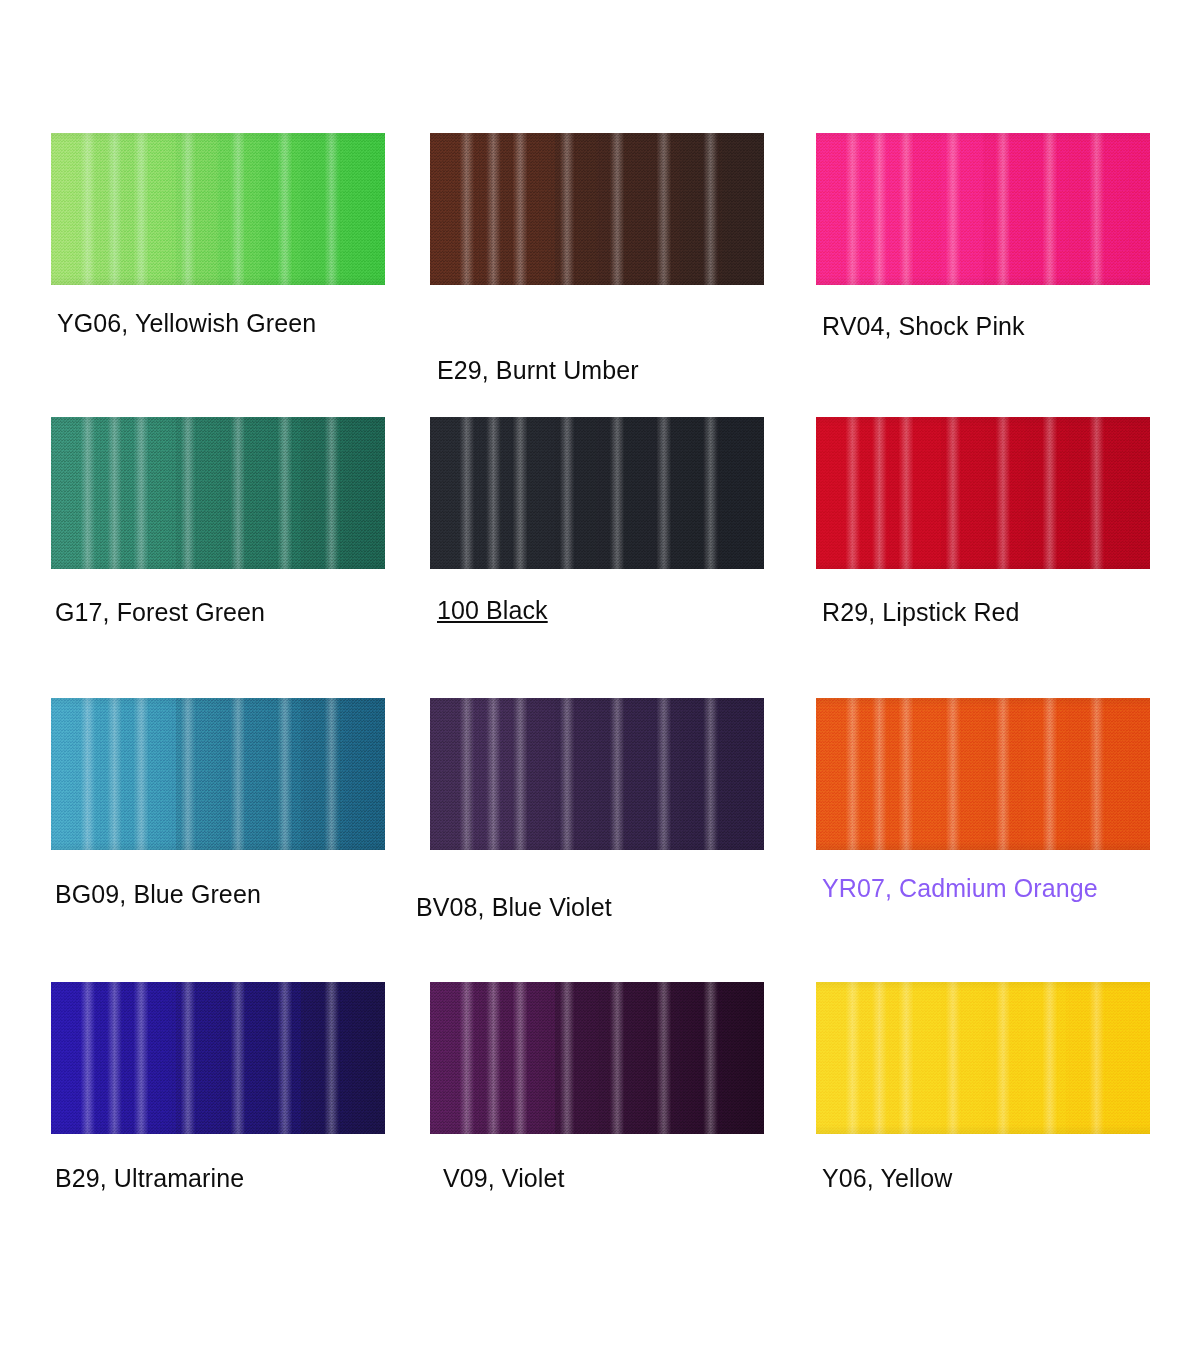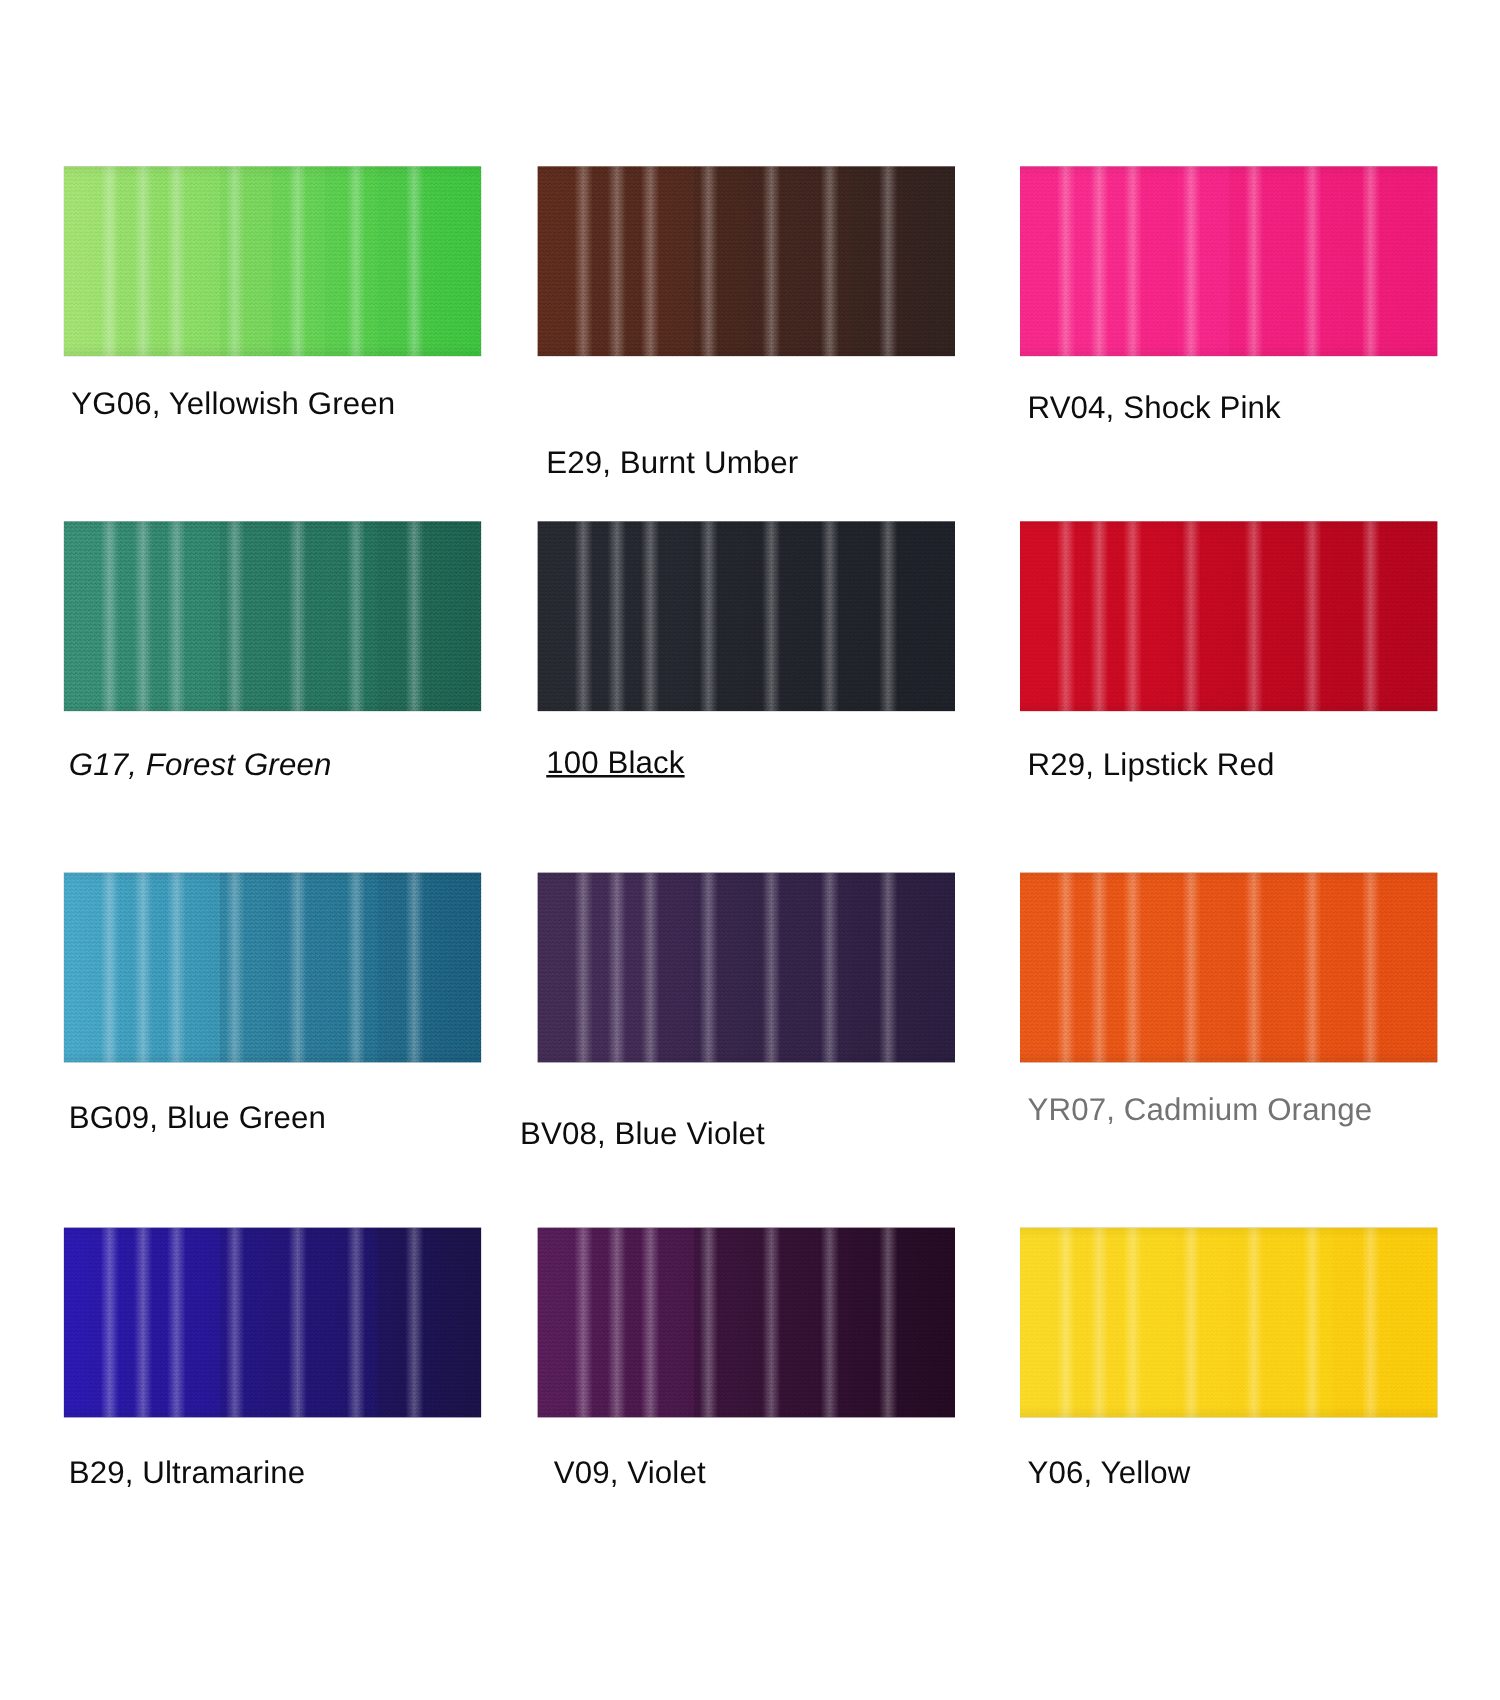--- a/index.html
+++ b/index.html
@@ -146,21 +146,21 @@
     <div class="swatch-label" style="left: 822px; top: 314px; color: rgb(13, 13, 13);">RV04, Shock Pink</div>
     <div class="swatch-cell" style="left: 51px; top: 417px;">
       <div class="swatch-chip">
         <div class="chip-base" style="background: linear-gradient(to right, rgb(83, 167, 145) 0%, rgb(47, 127, 108) 100%);"></div>
         <div class="chip-bands" style="background: linear-gradient(to right, rgb(83, 167, 145) 0%, rgb(83, 167, 145) 12.5%, rgb(78, 163, 141) 12.5%, rgb(78, 163, 141) 25%, rgb(88, 171, 149) 25%, rgb(88, 171, 149) 37.5%, rgb(62, 147, 128) 37.5%, rgb(62, 147, 128) 50%, rgb(59, 143, 124) 50%, rgb(59, 143, 124) 62.5%, rgb(62, 147, 128) 62.5%, rgb(62, 147, 128) 75%, rgb(53, 127, 111) 75%, rgb(53, 127, 111) 87.5%, rgb(47, 122, 106) 87.5%, rgb(47, 122, 106) 100%);"></div>
         <div class="chip-streaks" style="background: linear-gradient(to right, rgba(255, 255, 255, 0) 0%, rgba(255, 255, 255, 0) 8.8%, rgba(255, 255, 255, 0.85) 11%, rgba(255, 255, 255, 0) 13.2%, rgba(255, 255, 255, 0) 16.8%, rgba(255, 255, 255, 0.85) 19%, rgba(255, 255, 255, 0) 21.2%, rgba(255, 255, 255, 0) 24.8%, rgba(255, 255, 255, 0.85) 27%, rgba(255, 255, 255, 0) 29.2%, rgba(255, 255, 255, 0) 38.8%, rgba(255, 255, 255, 0.85) 41%, rgba(255, 255, 255, 0) 43.2%, rgba(255, 255, 255, 0) 53.8%, rgba(255, 255, 255, 0.85) 56%, rgba(255, 255, 255, 0) 58.2%, rgba(255, 255, 255, 0) 67.8%, rgba(255, 255, 255, 0.85) 70%, rgba(255, 255, 255, 0) 72.2%, rgba(255, 255, 255, 0) 81.8%, rgba(255, 255, 255, 0.85) 84%, rgba(255, 255, 255, 0) 86.2%, rgba(255, 255, 255, 0) 100%);"></div>
         <div class="chip-grain"></div>
         <div class="chip-edge"></div>
       </div>
     </div>
-    <div class="swatch-label" style="left: 55px; top: 600px; color: rgb(13, 13, 13); font-style: italic;">G17, Forest Green</div>
+    <div class="swatch-label" style="left: 55px; top: 600px; color: rgb(13, 13, 13);">G17, Forest Green</div>
     <div class="swatch-cell" style="left: 430px; top: 417px;">
       <div class="swatch-chip">
         <div class="chip-base" style="background: linear-gradient(to right, rgb(60, 64, 73) 0%, rgb(48, 52, 61) 100%);"></div>
         <div class="chip-bands" style="background: linear-gradient(to right, rgb(61, 65, 73) 0%, rgb(61, 65, 73) 12.5%, rgb(58, 62, 71) 12.5%, rgb(58, 62, 71) 25%, rgb(61, 65, 73) 25%, rgb(61, 65, 73) 37.5%, rgb(51, 55, 63) 37.5%, rgb(51, 55, 63) 50%, rgb(50, 54, 62) 50%, rgb(50, 54, 62) 62.5%, rgb(51, 55, 63) 62.5%, rgb(51, 55, 63) 75%, rgb(49, 53, 61) 75%, rgb(49, 53, 61) 87.5%, rgb(47, 51, 59) 87.5%, rgb(47, 51, 59) 100%);"></div>
         <div class="chip-streaks" style="background: linear-gradient(to right, rgba(255, 255, 255, 0) 0%, rgba(255, 255, 255, 0) 8.8%, rgba(255, 255, 255, 0.85) 11%, rgba(255, 255, 255, 0) 13.2%, rgba(255, 255, 255, 0) 16.8%, rgba(255, 255, 255, 0.85) 19%, rgba(255, 255, 255, 0) 21.2%, rgba(255, 255, 255, 0) 24.8%, rgba(255, 255, 255, 0.85) 27%, rgba(255, 255, 255, 0) 29.2%, rgba(255, 255, 255, 0) 38.8%, rgba(255, 255, 255, 0.85) 41%, rgba(255, 255, 255, 0) 43.2%, rgba(255, 255, 255, 0) 53.8%, rgba(255, 255, 255, 0.85) 56%, rgba(255, 255, 255, 0) 58.2%, rgba(255, 255, 255, 0) 67.8%, rgba(255, 255, 255, 0.85) 70%, rgba(255, 255, 255, 0) 72.2%, rgba(255, 255, 255, 0) 81.8%, rgba(255, 255, 255, 0.85) 84%, rgba(255, 255, 255, 0) 86.2%, rgba(255, 255, 255, 0) 100%);"></div>
         <div class="chip-grain"></div>
         <div class="chip-edge"></div>
       </div>
     </div>
     <div class="swatch-label" style="left: 437px; top: 598px; color: rgb(13, 13, 13); text-decoration: underline;">100 Black</div>
@@ -196,21 +196,21 @@
     <div class="swatch-label" style="left: 416px; top: 875px; color: rgb(13, 13, 13); margin-top: 20px;">BV08, Blue Violet</div>
     <div class="swatch-cell" style="left: 816px; top: 698px;">
       <div class="swatch-chip">
         <div class="chip-base" style="background: linear-gradient(to right, rgb(239, 116, 39) 0%, rgb(236, 106, 31) 100%);"></div>
         <div class="chip-bands" style="background: linear-gradient(to right, rgb(239, 117, 39) 0%, rgb(239, 117, 39) 12.5%, rgb(238, 113, 36) 12.5%, rgb(238, 113, 36) 25%, rgb(240, 122, 43) 25%, rgb(240, 122, 43) 37.5%, rgb(238, 111, 35) 37.5%, rgb(238, 111, 35) 50%, rgb(236, 108, 33) 50%, rgb(236, 108, 33) 62.5%, rgb(238, 112, 35) 62.5%, rgb(238, 112, 35) 75%, rgb(236, 106, 31) 75%, rgb(236, 106, 31) 87.5%, rgb(235, 105, 30) 87.5%, rgb(235, 105, 30) 100%);"></div>
         <div class="chip-streaks" style="background: linear-gradient(to right, rgba(255, 255, 255, 0) 0%, rgba(255, 255, 255, 0) 8.8%, rgba(255, 255, 255, 0.85) 11%, rgba(255, 255, 255, 0) 13.2%, rgba(255, 255, 255, 0) 16.8%, rgba(255, 255, 255, 0.85) 19%, rgba(255, 255, 255, 0) 21.2%, rgba(255, 255, 255, 0) 24.8%, rgba(255, 255, 255, 0.85) 27%, rgba(255, 255, 255, 0) 29.2%, rgba(255, 255, 255, 0) 38.8%, rgba(255, 255, 255, 0.85) 41%, rgba(255, 255, 255, 0) 43.2%, rgba(255, 255, 255, 0) 53.8%, rgba(255, 255, 255, 0.85) 56%, rgba(255, 255, 255, 0) 58.2%, rgba(255, 255, 255, 0) 67.8%, rgba(255, 255, 255, 0.85) 70%, rgba(255, 255, 255, 0) 72.2%, rgba(255, 255, 255, 0) 81.8%, rgba(255, 255, 255, 0.85) 84%, rgba(255, 255, 255, 0) 86.2%, rgba(255, 255, 255, 0) 100%);"></div>
         <div class="chip-grain"></div>
         <div class="chip-edge"></div>
       </div>
     </div>
-    <div class="swatch-label" style="left: 822px; top: 876px; color: #737373;">YR07, Cadmium Orange</div>
+    <div class="swatch-label" style="left: 822px; top: 876px; color: #8b5cf6;">YR07, Cadmium Orange</div>
     <div class="swatch-cell" style="left: 51px; top: 982px;">
       <div class="swatch-chip">
         <div class="chip-base" style="background: linear-gradient(to right, rgb(66, 40, 196) 0%, rgb(43, 31, 99) 100%);"></div>
         <div class="chip-bands" style="background: linear-gradient(to right, rgb(67, 41, 198) 0%, rgb(67, 41, 198) 12.5%, rgb(61, 36, 189) 12.5%, rgb(61, 36, 189) 25%, rgb(71, 48, 201) 25%, rgb(71, 48, 201) 37.5%, rgb(55, 35, 160) 37.5%, rgb(55, 35, 160) 50%, rgb(53, 34, 155) 50%, rgb(53, 34, 155) 62.5%, rgb(55, 35, 160) 62.5%, rgb(55, 35, 160) 75%, rgb(45, 32, 105) 75%, rgb(45, 32, 105) 87.5%, rgb(43, 31, 99) 87.5%, rgb(43, 31, 99) 100%);"></div>
         <div class="chip-streaks" style="background: linear-gradient(to right, rgba(255, 255, 255, 0) 0%, rgba(255, 255, 255, 0) 8.8%, rgba(255, 255, 255, 0.85) 11%, rgba(255, 255, 255, 0) 13.2%, rgba(255, 255, 255, 0) 16.8%, rgba(255, 255, 255, 0.85) 19%, rgba(255, 255, 255, 0) 21.2%, rgba(255, 255, 255, 0) 24.8%, rgba(255, 255, 255, 0.85) 27%, rgba(255, 255, 255, 0) 29.2%, rgba(255, 255, 255, 0) 38.8%, rgba(255, 255, 255, 0.85) 41%, rgba(255, 255, 255, 0) 43.2%, rgba(255, 255, 255, 0) 53.8%, rgba(255, 255, 255, 0.85) 56%, rgba(255, 255, 255, 0) 58.2%, rgba(255, 255, 255, 0) 67.8%, rgba(255, 255, 255, 0.85) 70%, rgba(255, 255, 255, 0) 72.2%, rgba(255, 255, 255, 0) 81.8%, rgba(255, 255, 255, 0.85) 84%, rgba(255, 255, 255, 0) 86.2%, rgba(255, 255, 255, 0) 100%);"></div>
         <div class="chip-grain"></div>
         <div class="chip-edge"></div>
       </div>
     </div>
     <div class="swatch-label" style="left: 55px; top: 1166px; color: rgb(13, 13, 13);">B29, Ultramarine</div>

